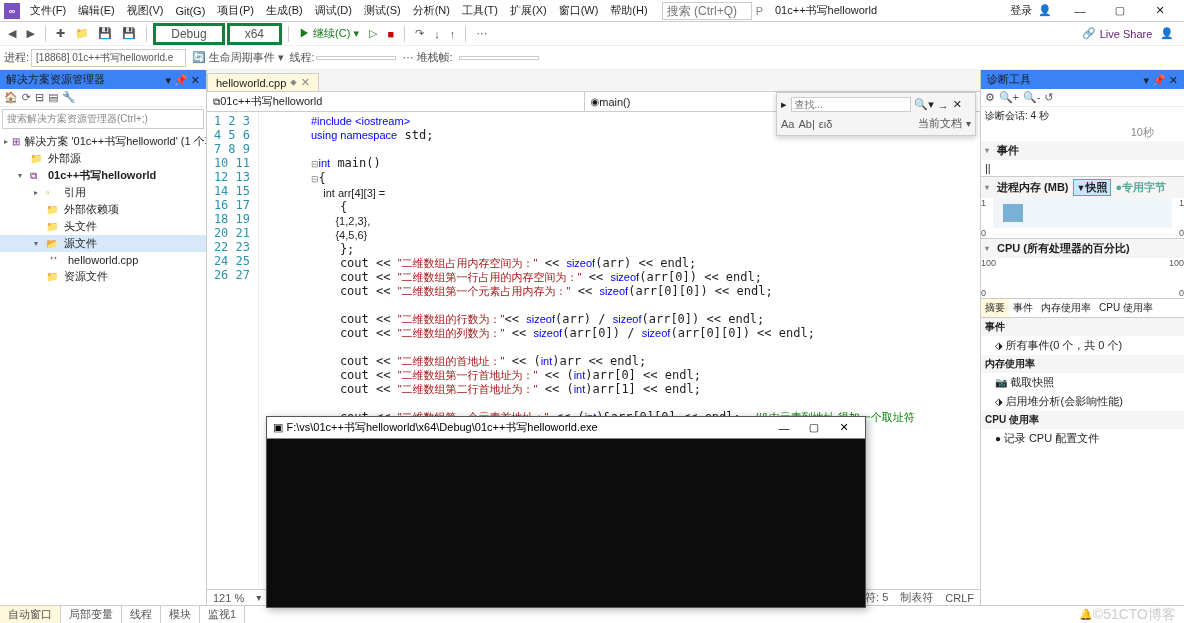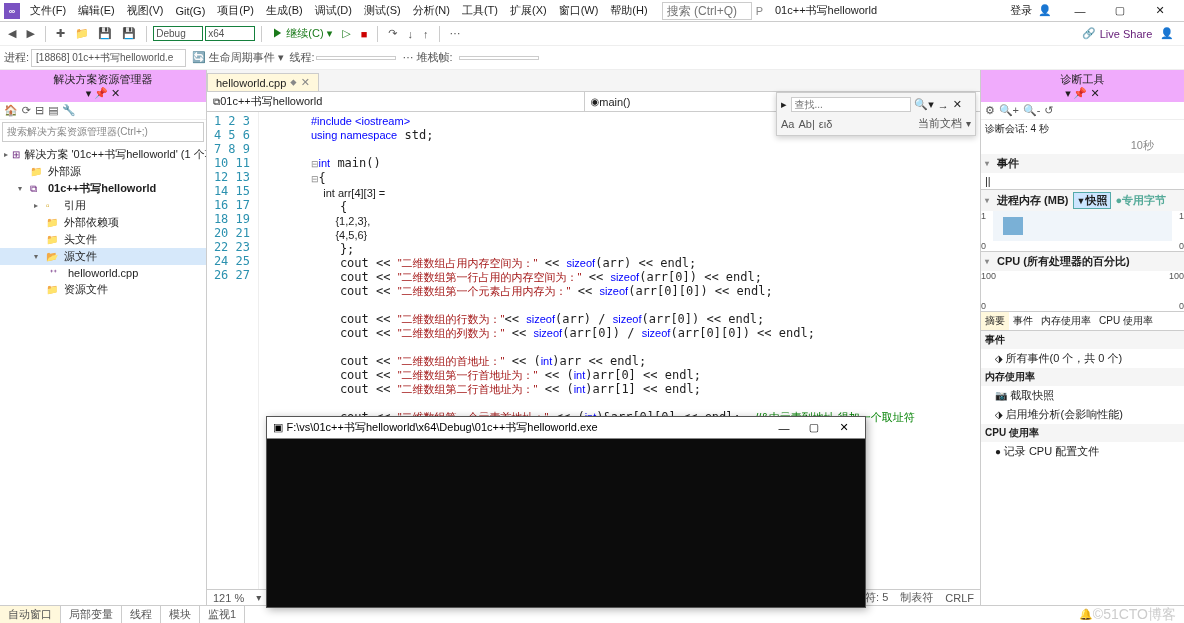--- a/index.html
+++ b/index.html
@@ -8,29 +8,29 @@
 .titlebar .vs-icon { width: 16px; height: 16px; background: #7a52c2; color: #fff; font-size: 9px; font-weight: bold; display: flex; align-items: center; justify-content: center; margin-right: 4px; }
 .titlebar .menu { padding: 2px 6px; cursor: pointer; }
 .titlebar .search { width: 90px; border: 1px solid #ccc; padding: 1px 4px; font-size: 12px; color: #888; margin-left: 8px; }
 .titlebar .title { margin-left: 12px; font-size: 11px; }
 .titlebar .spacer { flex: 1; }
 .titlebar .login { margin-right: 6px; }
 .titlebar .winbtn { width: 40px; text-align: center; }
 
 .toolbar1, .toolbar2 { height: 24px; display: flex; align-items: center; border-bottom: 1px solid #eee; padding: 0 4px; gap: 2px; color: #555; }
 .toolbar1 .tbtn, .toolbar2 .tbtn { padding: 2px 4px; }
-.toolbar1 .dd { border: 1px solid #15803d; padding: 1px 2px; font-size: 10px; min-width: 50px; display: inline-block; }
+.toolbar1 .dd { border: 3px solid #15803d; padding: 1px 15px; font-size: 12px; min-width: 50px; display: inline-block; }
 .toolbar1 .play { color: #1a7a1a; }
 .toolbar2 .proc { border: 1px solid #ccc; padding: 1px 4px; font-size: 10px; min-width: 155px; display: inline-block; }
 .sep { width: 1px; height: 16px; background: #ccc; margin: 0 4px; }
 
 .main-area { flex: 1; display: flex; overflow: hidden; }
 
 .sidebar-left { width: 207px; border-right: 1px solid #ccc; display: flex; flex-direction: column; }
-.panel-hdr { background: #f0abfc; padding: 2px 6px; display: flex; align-items: center; font-size: 11px; flex-direction: column; }
+.panel-hdr { background: #3b82f6; padding: 2px 6px; display: flex; align-items: flex-end; font-size: 11px; }
 .panel-hdr .spacer { flex: 1; }
 .panel-tb { padding: 2px 4px; display: flex; gap: 4px; color: #555; border-bottom: 1px solid #eee; }
 .search-box { border: 1px solid #ccc; margin: 2px; padding: 2px 4px; color: #888; font-size: 10px; }
 .tree { padding: 2px 0; font-size: 11px; overflow: auto; flex: 1; }
 .tree-item { padding: 1px 4px; display: flex; align-items: center; gap: 4px; white-space: nowrap; }
 .tree-item.sel { background: #d6e8fa; }
 .indent1 { padding-left: 18px; } .indent2 { padding-left: 34px; } .indent3 { padding-left: 50px; }
 .tri { font-size: 8px; color: #666; width: 8px; display: inline-block; }
 .ficon { width: 14px; font-size: 10px; color: #cc9900; }
 .ficon.cs { color: #68217a; }

